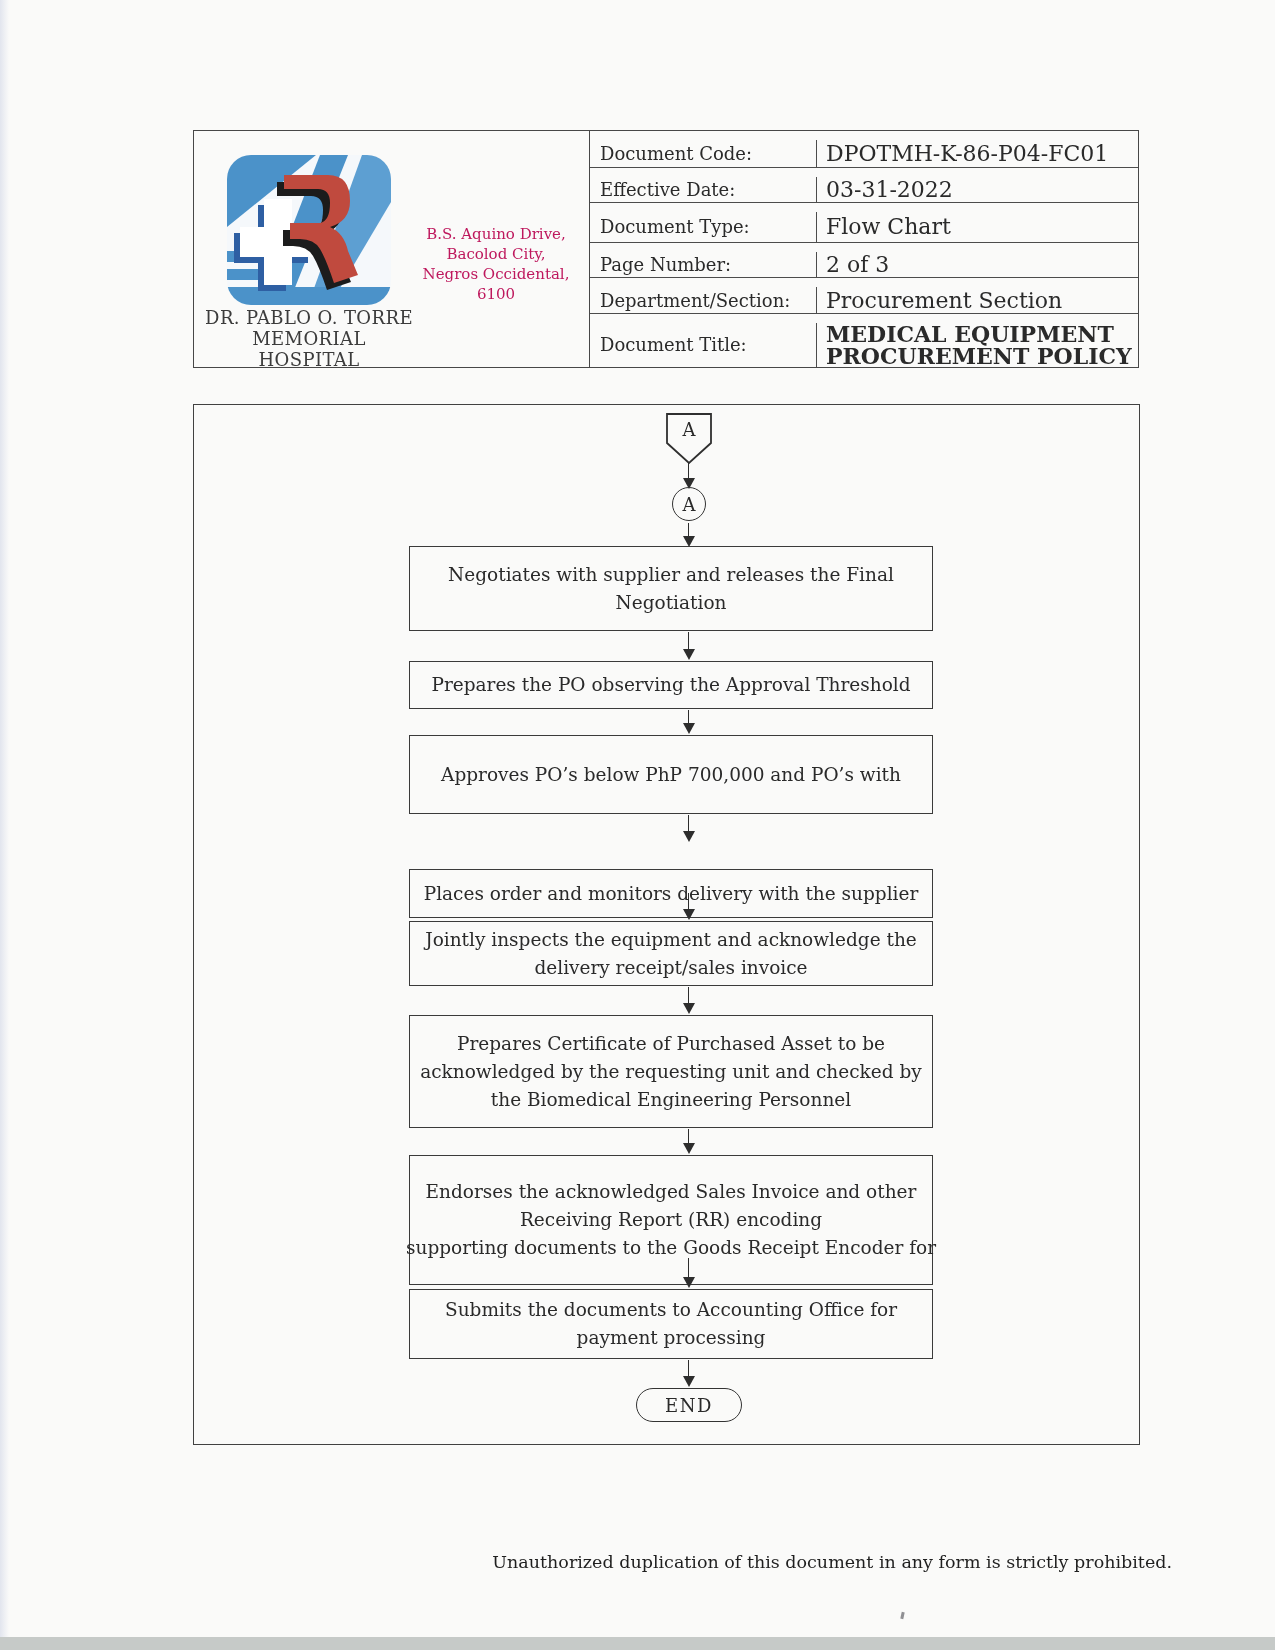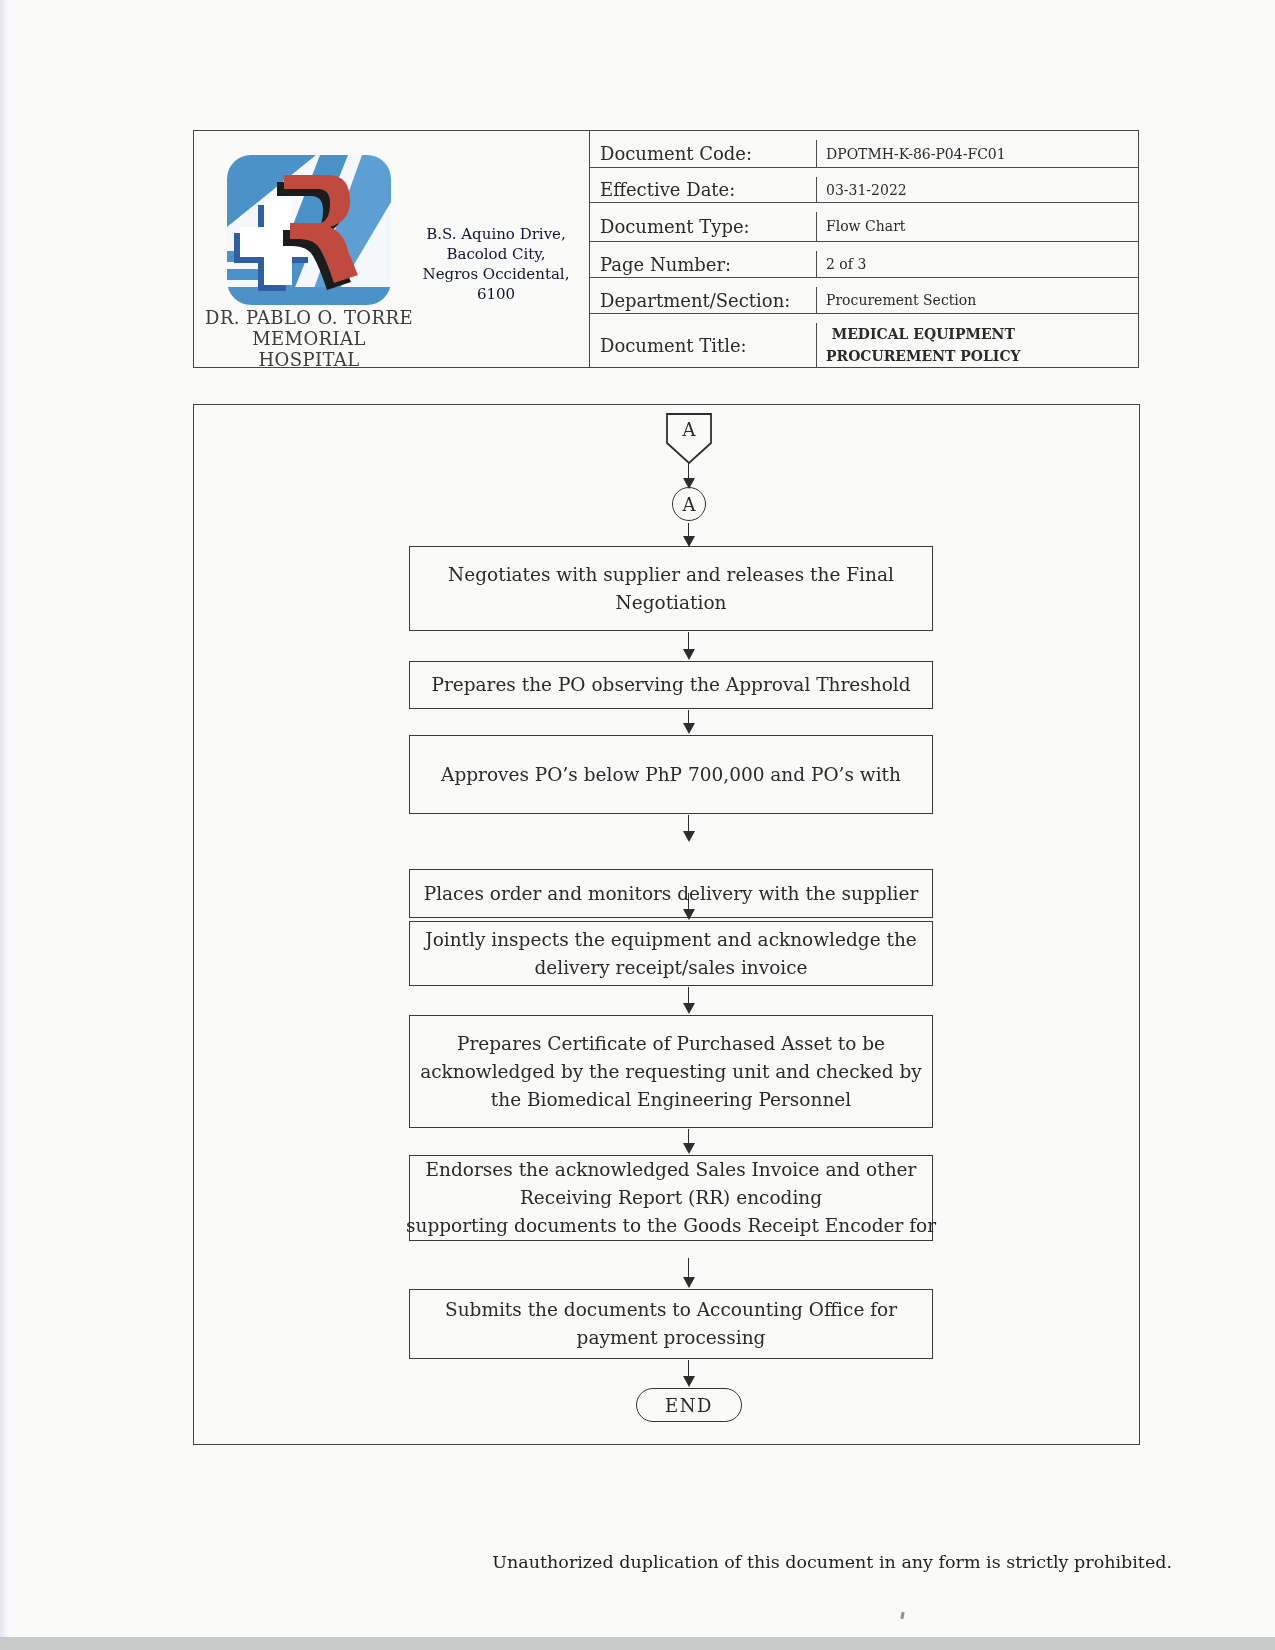--- a/index.html
+++ b/index.html
@@ -20,49 +20,49 @@
   .doc-table {
     position:absolute; left:193px; top:130px; width:946px; height:238px;
     border:1.6px solid #474747; display:flex; box-sizing:border-box; background:transparent;
   }
   .logo-cell { position:relative; width:396px; border-right:1.4px solid #474747; box-sizing:border-box; }
   .meta-rows { flex:1; display:flex; flex-direction:column; }
   .meta-row { display:flex; border-bottom:1.2px solid #4c4c4c; box-sizing:border-box;margin-top:9px; }
   .meta-row:last-child { border-bottom:none; flex:1; }
   .meta-label { width:227px; border-right:1.3px solid #4c4c4c; box-sizing:border-box;
     display:flex; align-items:center; padding-left:10px; font-size:18px; }
-  .meta-value { flex:1; display:flex; align-items:center; padding-left:9px; font-size:14px;text-align:center; }
+  .meta-value { flex:1; display:flex; align-items:center; padding-left:9px; font-size:22px; }
   .meta-value.title { font-weight:bold; line-height:22px; align-items:center; }
   .r1{height:37px}.r2{height:33px}.r3{height:40px}.r4{height:35px}.r5{height:35px}
 
   .logo-svg { position:absolute; left:30px; top:22px; width:170px; height:155px; }
   .hosp-name { position:absolute; left:5px; top:176px; width:220px; text-align:center;
     font-size:18px; line-height:21px; letter-spacing:.4px; color:#3c3c3c; }
   .hosp-addr { position:absolute; left:222px; top:93px; width:160px; text-align:center;
-    font-size:15px; line-height:20px; color:#0f172a; }
+    font-size:15px; line-height:20px; color:#be185d; }
   .hosp-addr span, .hosp-name span { display:block; }
 
   
   .flow-frame { position:absolute; left:193px; top:404px; width:947px; height:1041px;
     border:1.6px solid #414141; box-sizing:border-box; }
 
   .offpage { position:absolute; left:472px; top:8px; width:46px; height:51px; }
   .offpage .lbl { position:absolute; left:0; top:6px; width:46px; text-align:center; font-size:18px; }
 
   .conn-circle { position:absolute; left:478px; top:82px; width:34px; height:34px;
     border:1.8px solid #333; border-radius:50%; box-sizing:border-box;
     display:flex; align-items:center; justify-content:center; font-size:18px; }
 
   .step { position:absolute; left:215px; width:524px; border:1.7px solid #3a3a3a;
     box-sizing:border-box; display:flex; flex-direction:column; align-items:center;
     justify-content:center; font-size:18.5px; line-height:28px; text-align:center; }
   .step span { display:block; white-space:nowrap; }
   .s1{top:141px;height:85px}.s2{top:256px;height:48px}.s3{top:330px;height:79px}
   .s4{top:464px;height:49px}.s5{top:516px;height:65px}.s6{top:610px;height:113px}
-  .s7{top:750px;height:86px}.s8{top:884px;height:70px}
+  .s7{top:750px;height:130px}.s8{top:884px;height:70px}
 
   .terminator { position:absolute; left:442px; top:983px; width:106px; height:34px;
     border:1.8px solid #333; border-radius:17px; box-sizing:border-box;
     display:flex; align-items:center; justify-content:center; font-size:18px; letter-spacing:1.5px; }
 
   .arr { position:absolute; left:488px; width:14px; }
   .arr .stem { position:absolute; left:6px; top:0; bottom:8px; width:0; border-left:1.9px solid #2d2d2d; }
   .arr .head { position:absolute; left:1px; bottom:0; width:0; height:0;
     border-left:6px solid transparent; border-right:6px solid transparent; border-top:11px solid #2d2d2d; }
   .a1{top:58px;height:26px}.a2{top:118px;height:24px}.a3{top:227px;height:28px}

